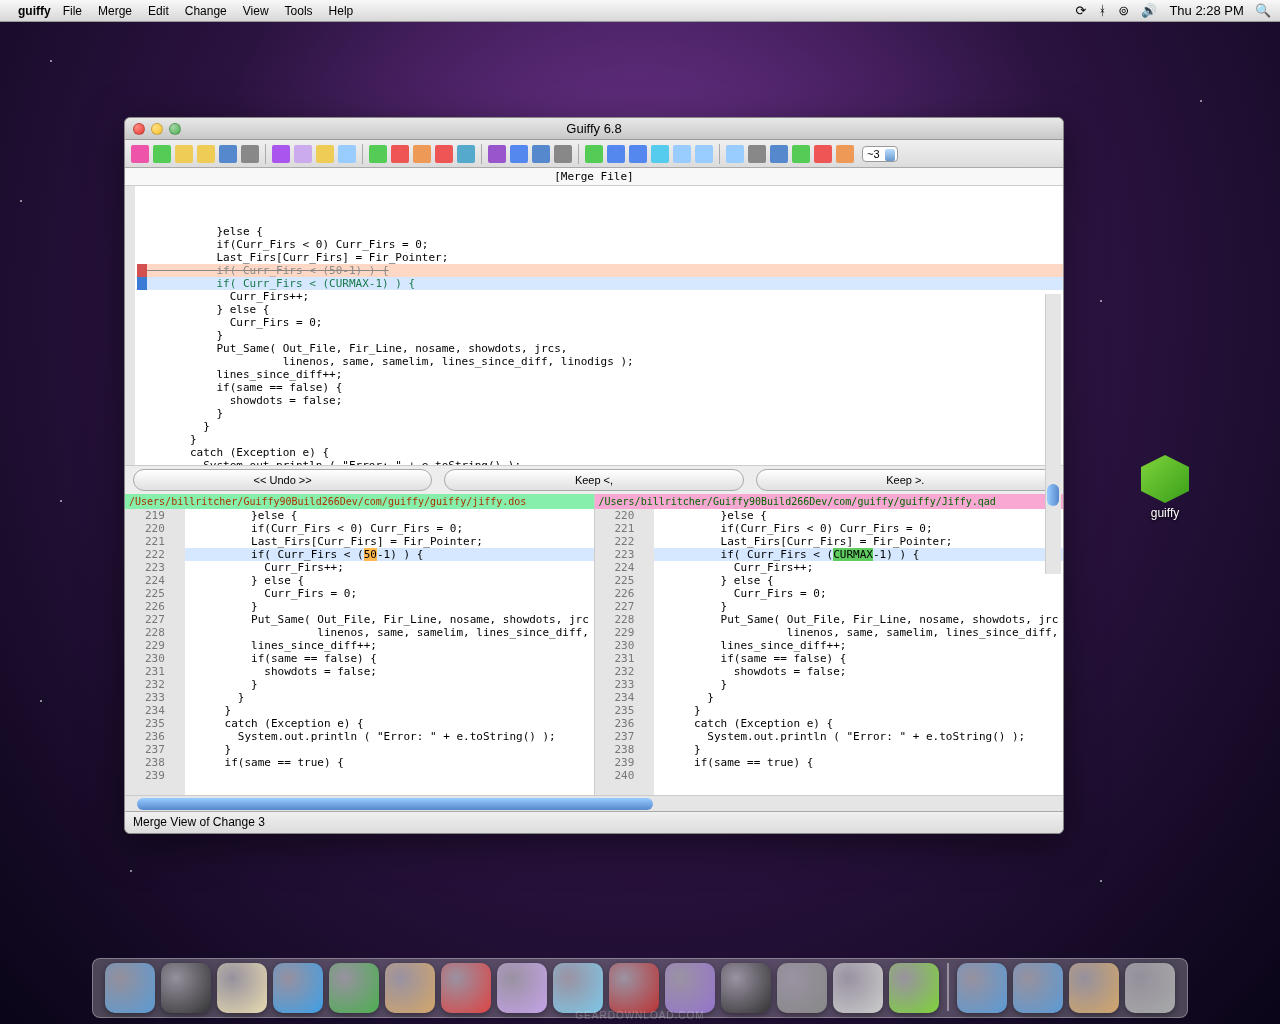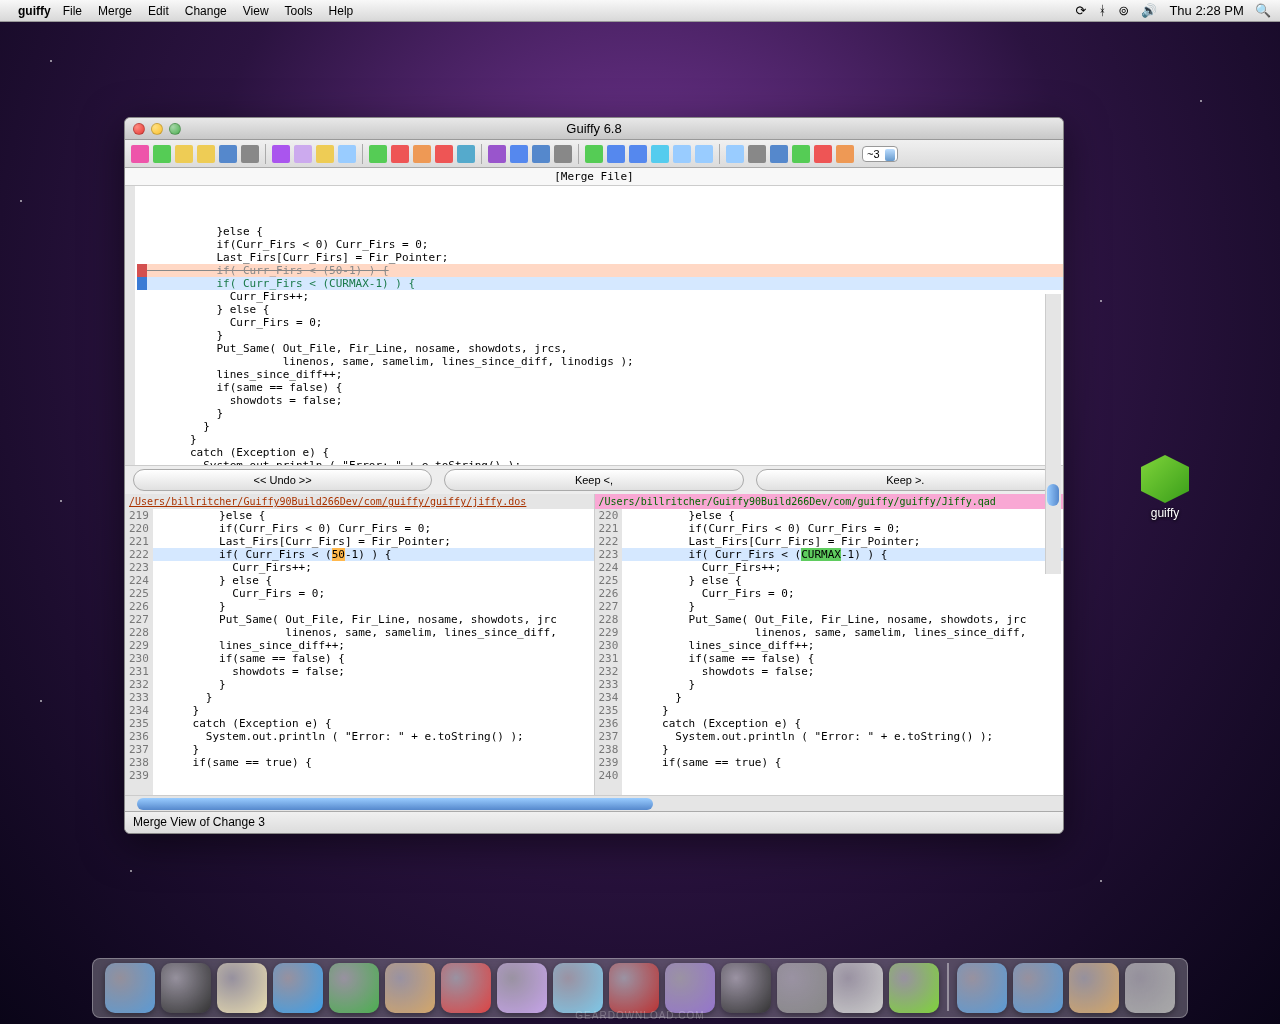--- a/index.html
+++ b/index.html
@@ -100,28 +100,28 @@
   cursor: pointer;
 }
 
 .split { flex: 1; display: flex; overflow: hidden; }
 .panel { flex: 1; display: flex; flex-direction: column; overflow: hidden; border-right: 1px solid #ccc; }
 .panel:last-child { border-right: none; }
 .panel .path {
   font-family: Monaco, monospace; font-size: 10px; padding: 2px 4px;
   white-space: nowrap; overflow: hidden;
 }
-.panel.left .path { background: #e5e5e5; color: #aa3300; text-decoration: underline; }
+.panel.left .path { background: #86efac; color: #aa3300; }
 .panel.right .path { background: #f9a8d4; color: #006600; }
 .code {
   flex: 1; overflow: hidden; font-family: Monaco, monospace; font-size: 11px;
   line-height: 13px; display: flex; background: white;
 }
 .lineno {
-  background: #e5e5e5; color: #777; padding: 0 4px; text-align: right;
+  background: #e5e5e5; color: #777; padding: 0 20px; text-align: right;
   white-space: pre; user-select: none;
 }
 .codetext { flex: 1; white-space: pre; overflow: hidden; }
 .codetext .hl { background: #d5e8ff; }
 .codetext .hlw { background: #ffb84d; }
 .codetext .hlg { background: #5fcc5f; }
 
 .hscroll {
   height: 16px; background: #e5e5e5; border-top: 1px solid #ccc; position: relative;
 }

